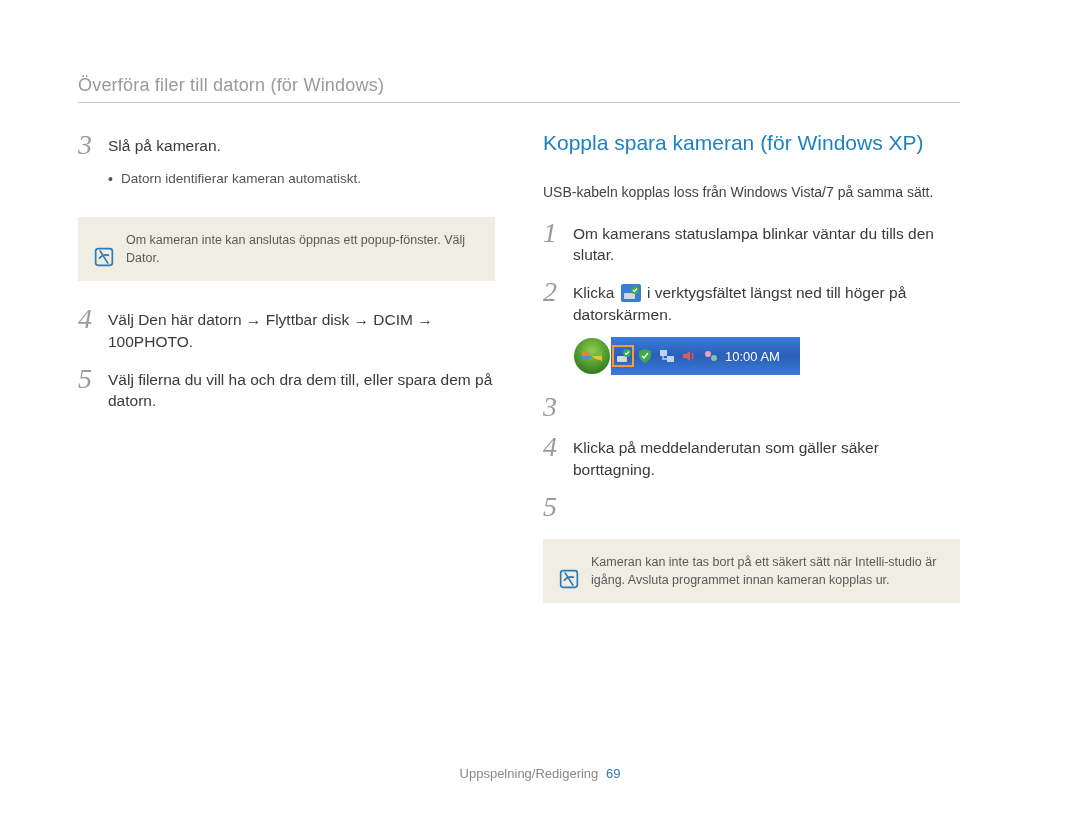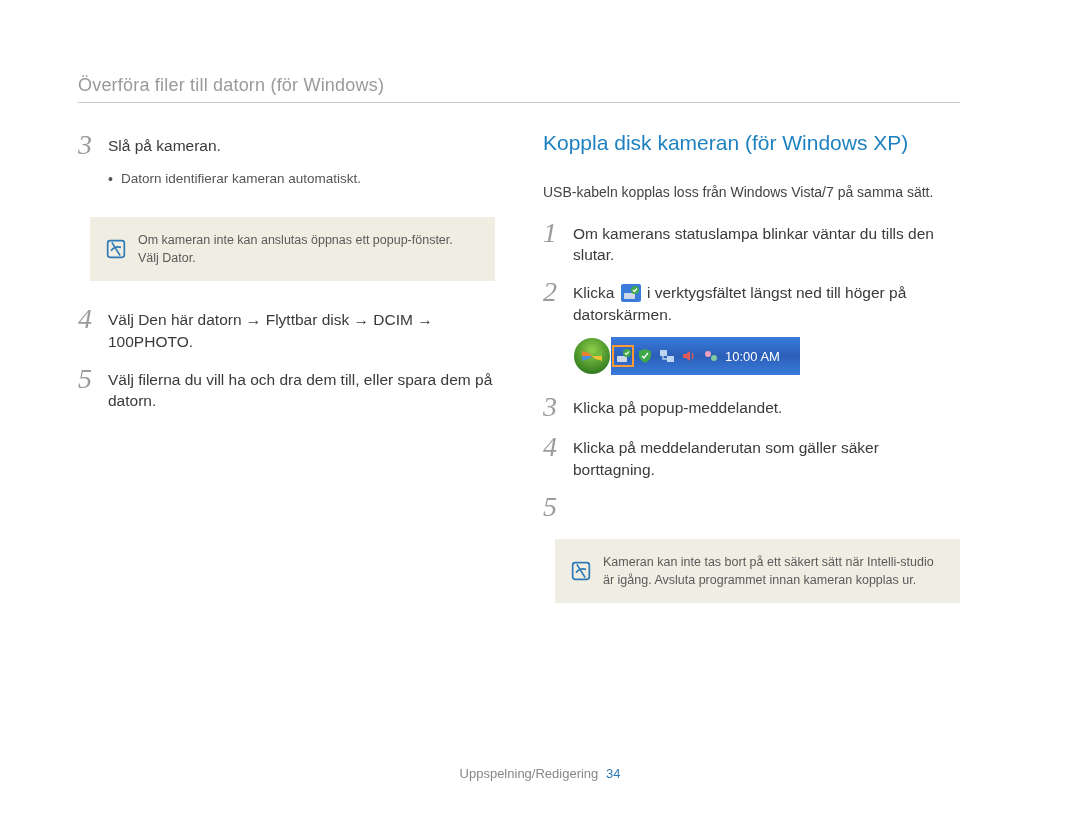--- a/index.html
+++ b/index.html
@@ -66,23 +66,23 @@
     display: flex;
   }
   .sub-bullet::before {
     content: "•";
     margin-right: 8px;
     font-size: 14px;
   }
   .note-box {
     background: #f0ede3;
     padding: 14px 18px 14px 16px;
-    margin: 8px 0 24px 12px;
-    display: flex;
-    align-items: center;
+    margin: 8px 0 24px 0;
+    display: flex;
+    align-items: flex-end;
     gap: 12px;
     font-size: 12.5px;
     line-height: 1.45;
     color: #5a5a5a;
   }
   .note-icon {
     width: 20px;
     height: 20px;
     flex-shrink: 0;
   }
@@ -187,21 +187,21 @@
 
       <div class="step">
         <div class="step-num">5</div>
         <div class="step-body">Välj filerna du vill ha och dra dem till, eller spara dem på datorn.</div>
       </div>
 
     </div>
 
     <div class="col">
 
-      <div class="section-title">Koppla disk kameran (för Windows XP)</div>
+      <div class="section-title">Koppla spara kameran (för Windows XP)</div>
       <div class="section-sub">USB-kabeln kopplas loss från Windows Vista/7 på samma sätt.</div>
 
       <div class="step">
         <div class="step-num">1</div>
         <div class="step-body">Om kamerans statuslampa blinkar väntar du tills den slutar.</div>
       </div>
 
       <div class="step">
         <div class="step-num">2</div>
         <div class="step-body">
@@ -264,21 +264,20 @@
                 <circle cx="5" cy="6" r="3" fill="#f0a0c0"></circle>
                 <circle cx="11" cy="10" r="3" fill="#80c8a0"></circle>
               </svg>
           </span>
           <span>10:00 AM</span>
         </div>
       </div>
 
       <div class="step">
         <div class="step-num">3</div>
-        <div class="step-body">Klicka på popup-meddelandet.</div>
       </div>
 
       <div class="step">
         <div class="step-num">4</div>
         <div class="step-body">Klicka på meddelanderutan som gäller säker borttagning.</div>
       </div>
 
       <div class="step">
         <div class="step-num">5</div>
       </div>
@@ -292,14 +291,14 @@
         </span>
         <span>Kameran kan inte tas bort på ett säkert sätt när Intelli-studio är igång. Avsluta programmet innan kameran kopplas ur.</span>
       </div>
 
     </div>
   </div>
 </div>
 
 <div class="footer">
   <span>Uppspelning/Redigering</span>
-  <span class="pn">34</span>
+  <span class="pn">69</span>
 </div>
 
 </body></html>

